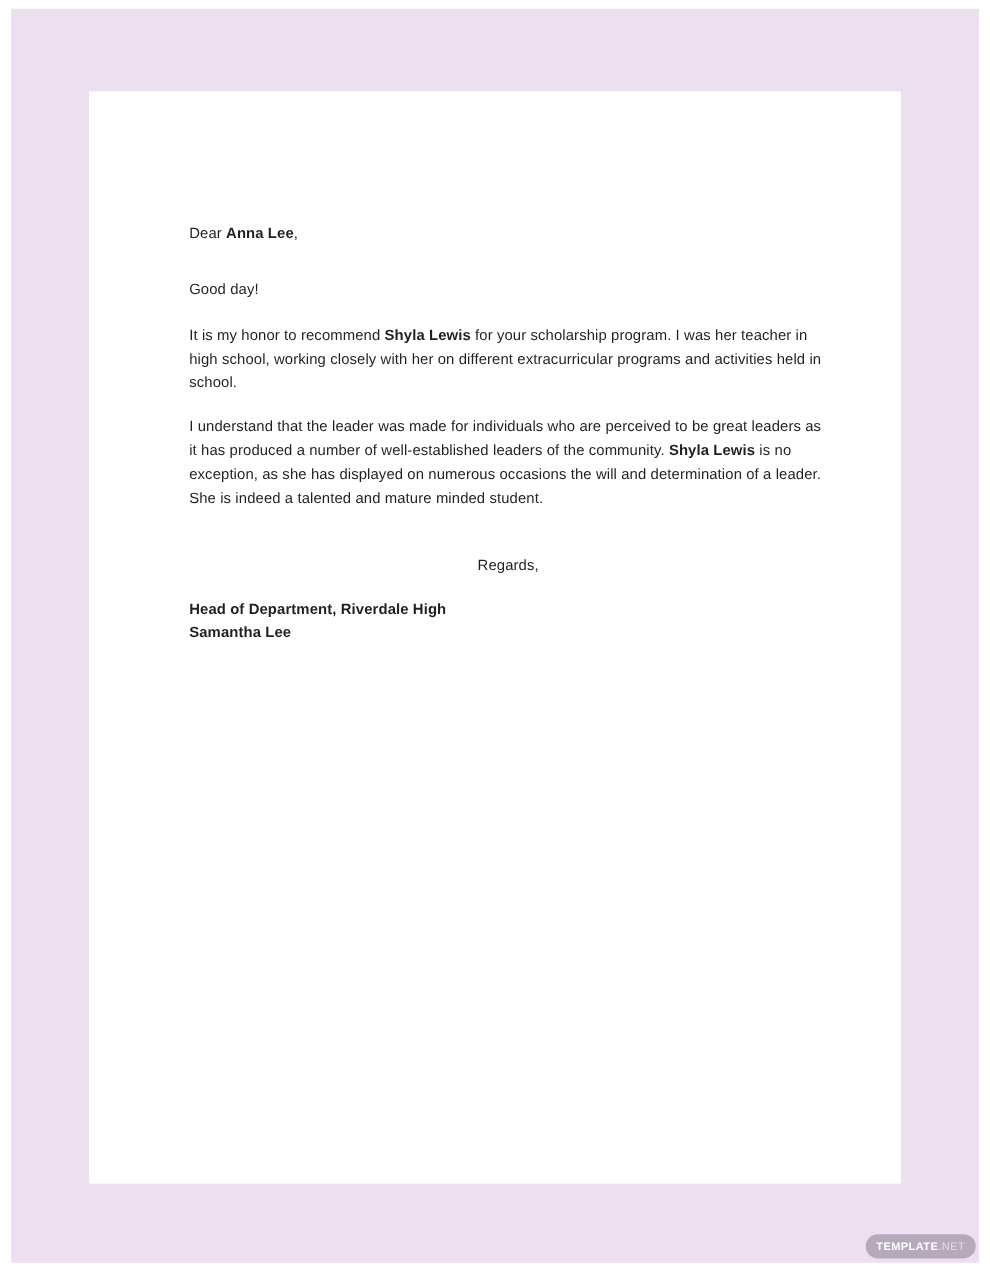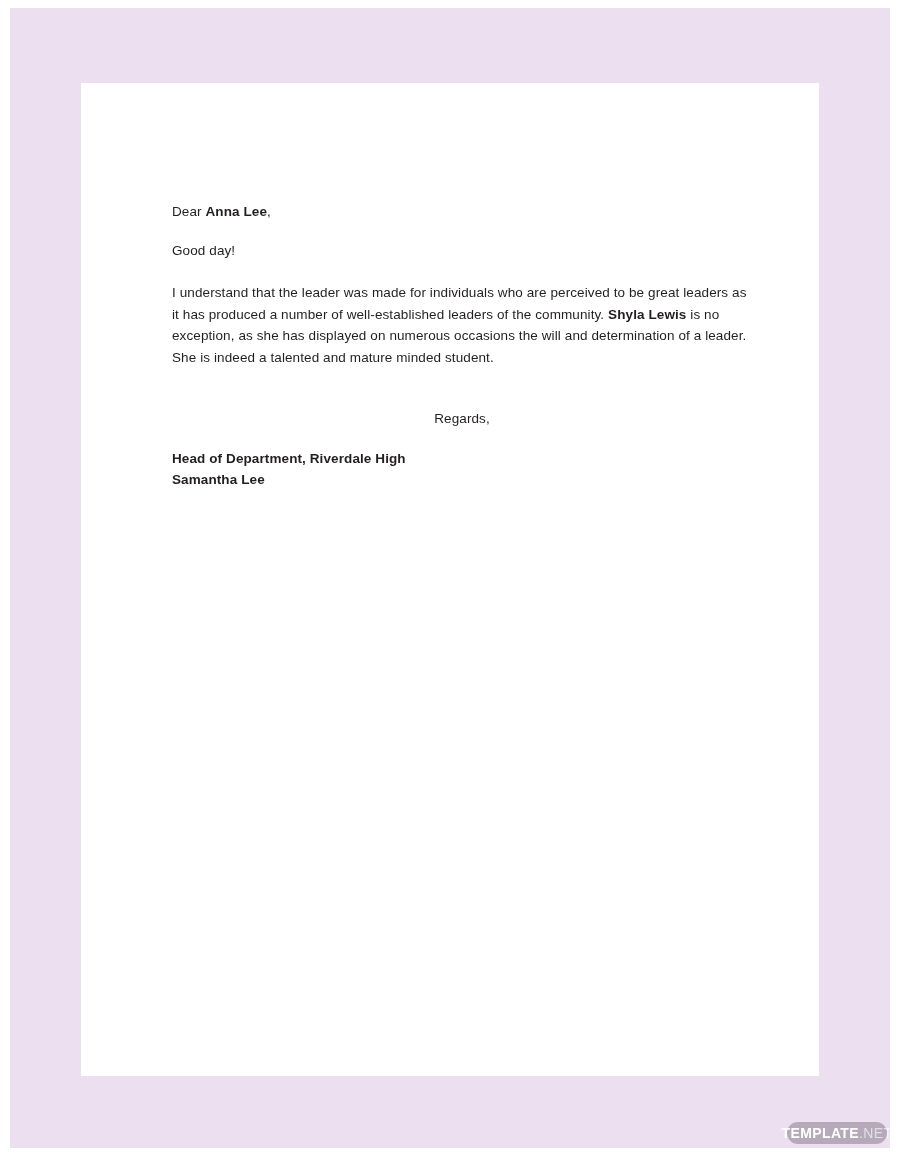--- a/index.html
+++ b/index.html
@@ -43,21 +43,21 @@
     font-size: 13.5px;
     line-height: 21.5px;
     letter-spacing: 0.1px;
   }
 
   .para {
     margin: 0 0 18.5px 0;
   }
   .para:last-child { margin-bottom: 0; }
 
-  .salutation { margin-bottom: 17px; }
+  .salutation { margin-bottom: 29px; }
   .greeting   { margin-bottom: 21px; }
 
   .spacer-closing { height: 21px; }
 
   .closing { margin: 0 0 18.5px 0; text-align: center; }
 
   .signature-block {
     font-weight: bold;
   }
   .signature-block > div { line-height: 21.5px; }
@@ -69,21 +69,21 @@
     position: absolute;
     left: 777px;
     top: 1114px;
     width: 100px;
     height: 22px;
     border-radius: 11px;
     background: #b5a9ba;
     display: flex;
     align-items: center;
     justify-content: center;
-    font-size: 14px;
+    font-size: 10px;
     letter-spacing: 0.4px;
   }
   .wm-main {
     color: #ffffff;
     font-weight: bold;
   }
   .wm-tld {
     color: #ffffff;
     opacity: 0.62;
     font-weight: normal;
@@ -95,20 +95,21 @@
 <div class="canvas">
 
   <div class="sheet">
 
     <div class="letter-body">
 
       <p class="para salutation"><span>Dear </span><b>Anna Lee</b><span>,</span></p>
 
       <p class="para greeting">Good day!</p>
 
+      <p class="para"><span>It is my honor to recommend </span><b>Shyla Lewis</b><span> for your scholarship program. I was her teacher in high school, working closely with her on different extracurricular programs and activities held in school.</span></p>
 
       <p class="para"><span>I understand that the leader was made for individuals who are perceived to be great leaders as it has produced a number of well-established leaders of the community. </span><b>Shyla Lewis</b><span> is no exception, as she has displayed on numerous occasions the will and determination of a leader. She is indeed a talented and mature minded student.</span></p>
 
 
       <div class="spacer-closing"></div>
 
       <p class="closing">Regards,</p>
 
       <div class="signature-block">
         <div>Head of Department, Riverdale High</div>

